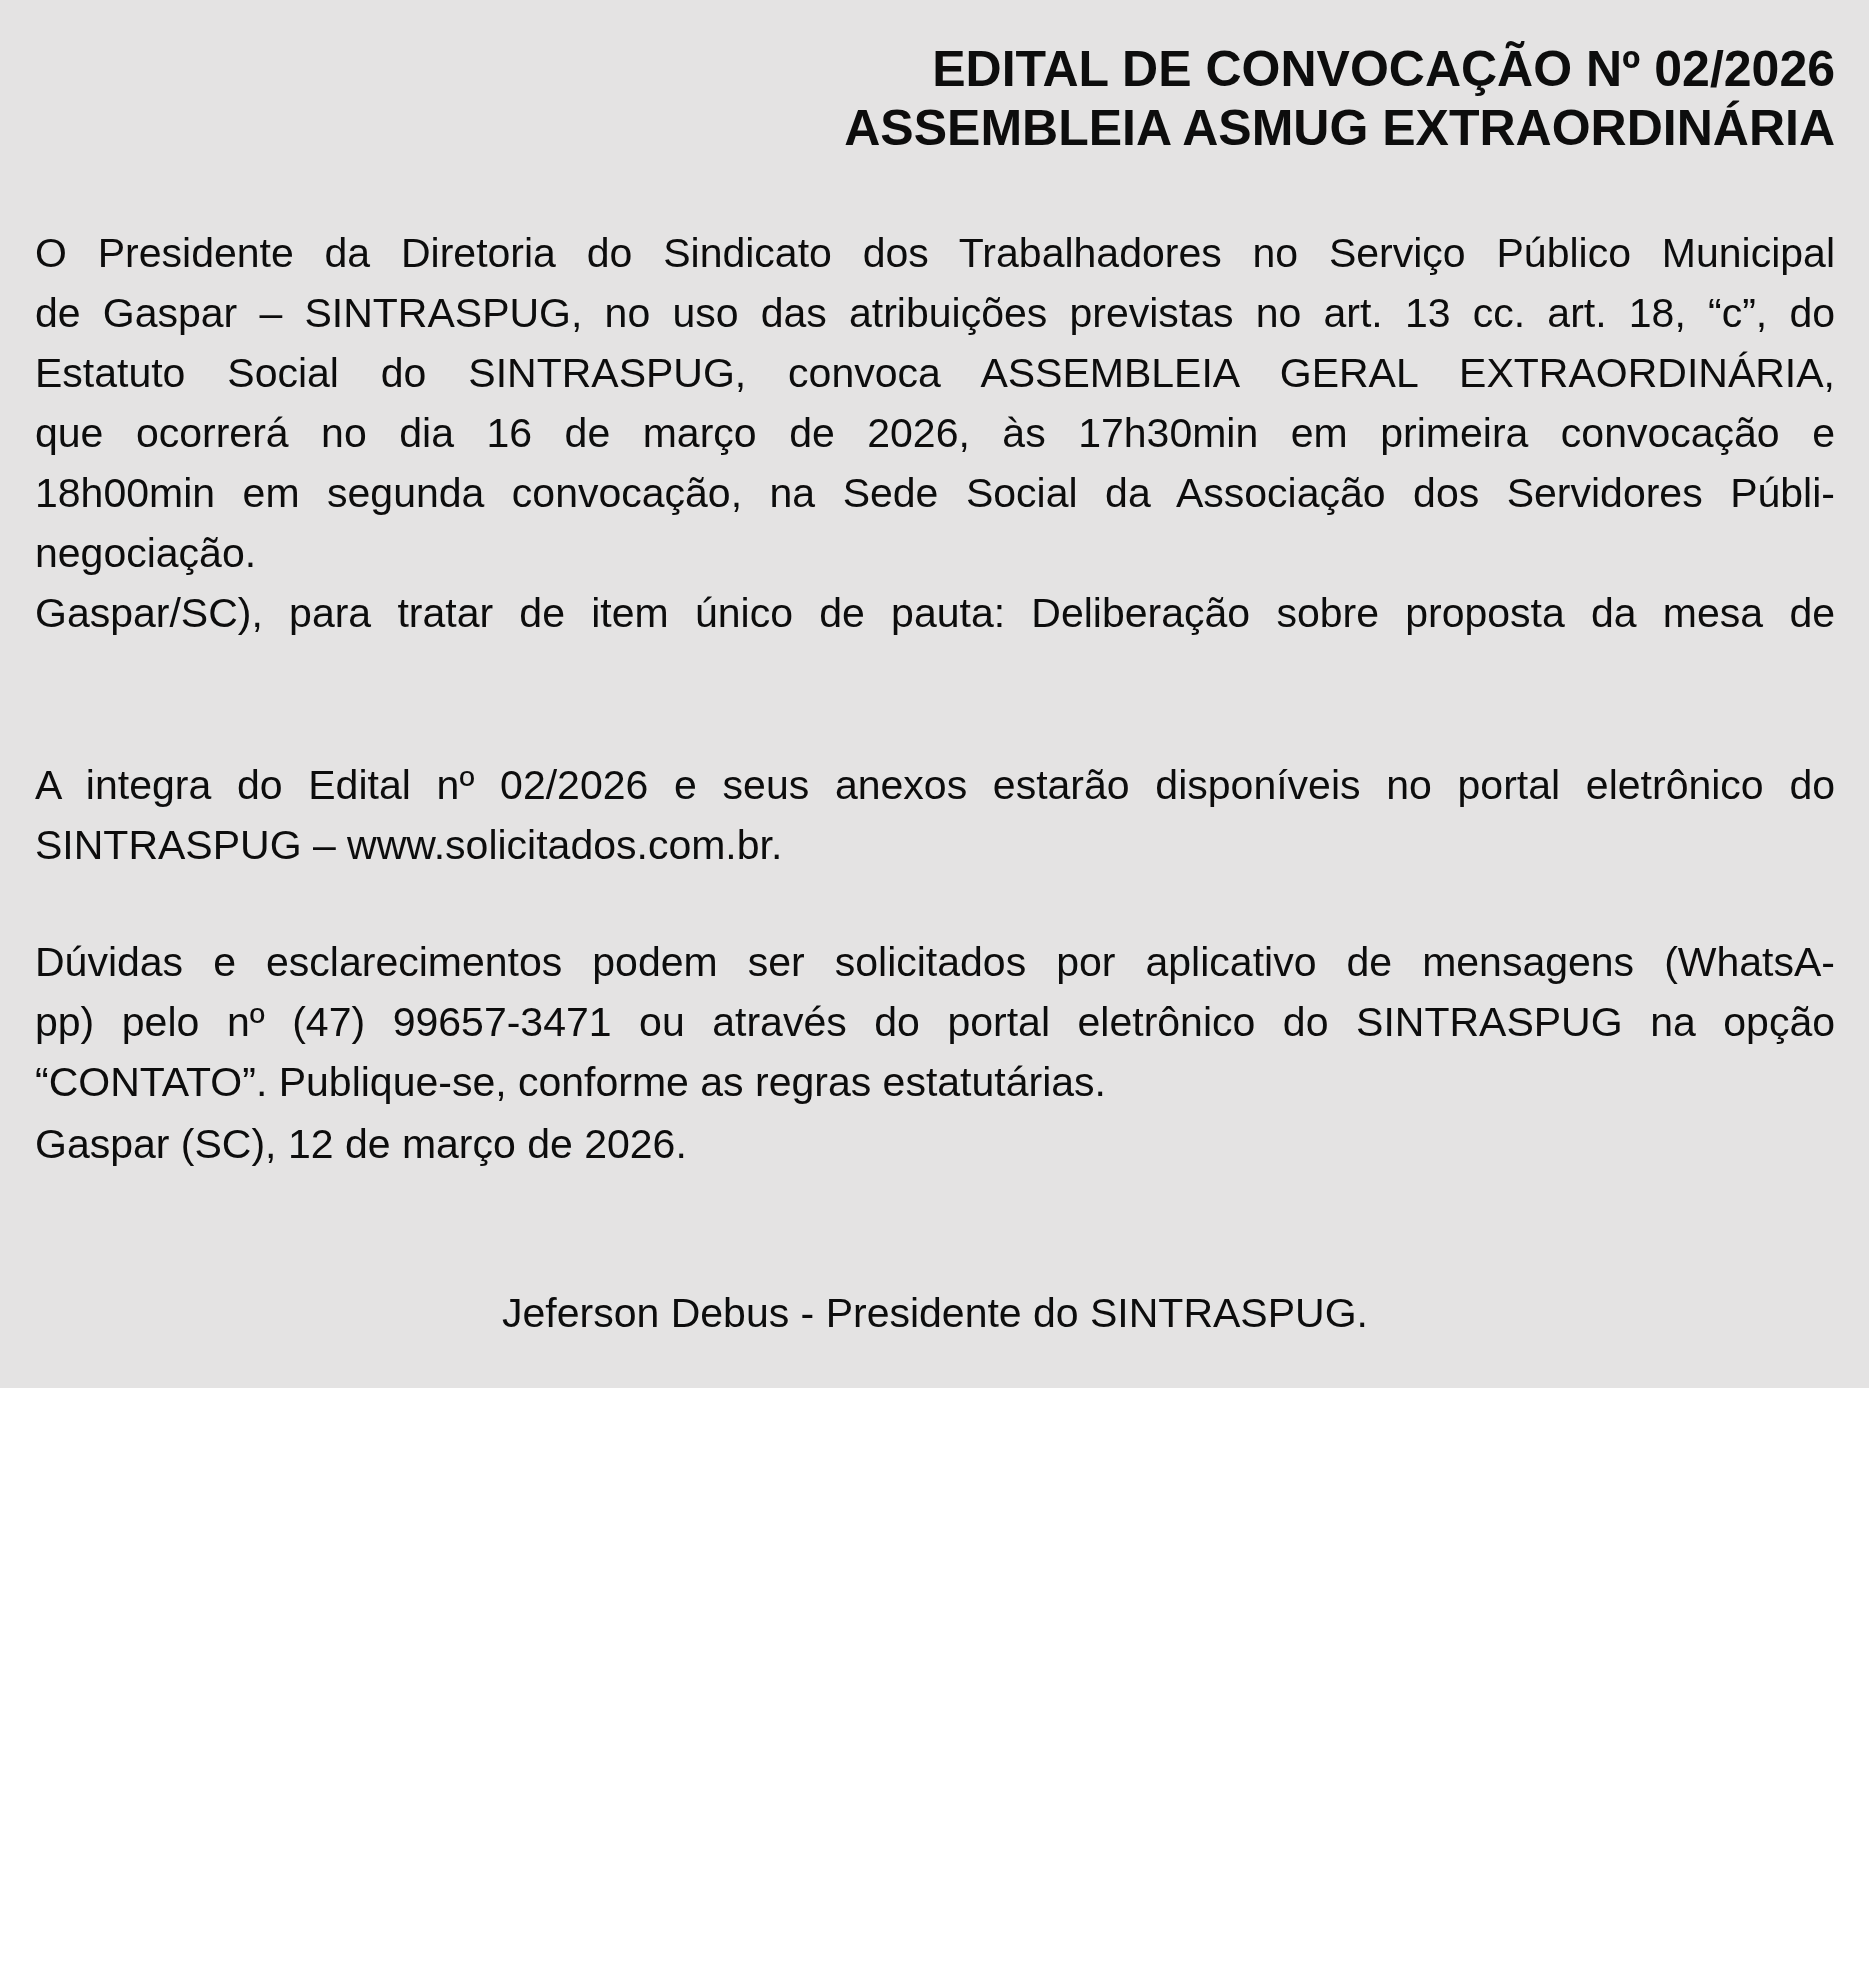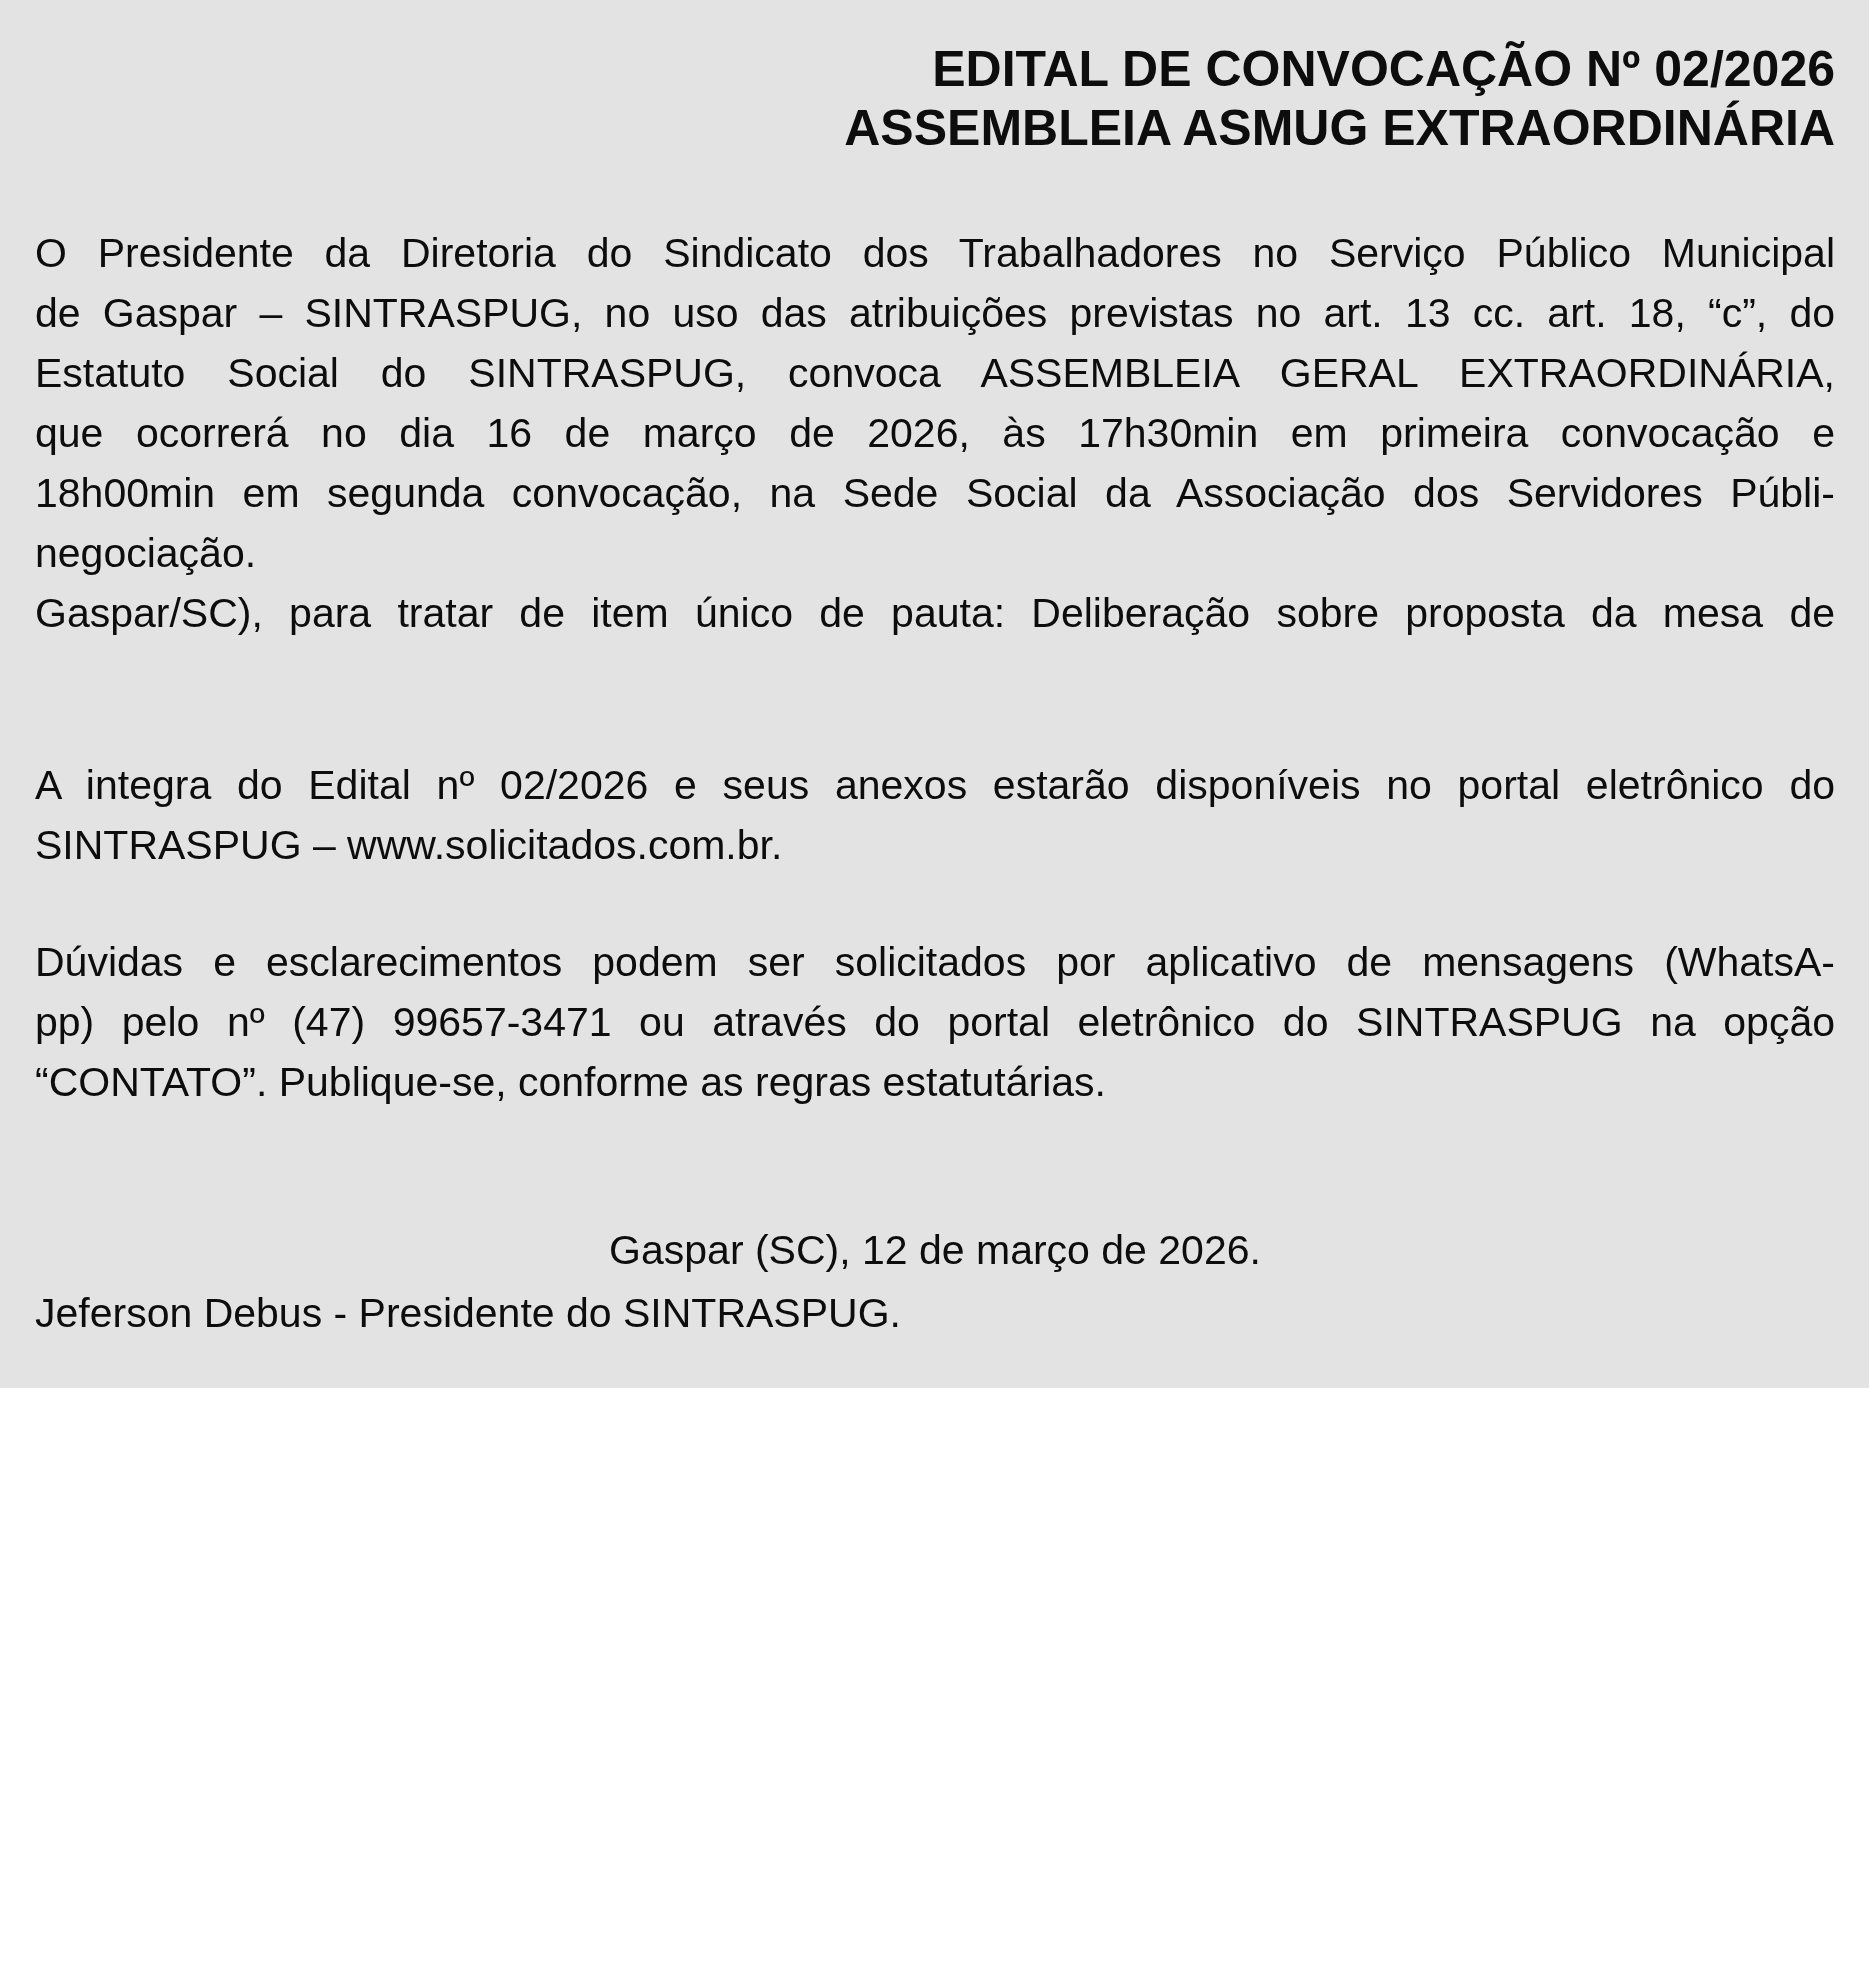--- a/index.html
+++ b/index.html
@@ -15,26 +15,26 @@
     position:absolute;left:0;top:0;width:1870px;height:1388px;
     background:var(--sheet_bg,#e4e3e3);
   }
   .title-block{position:absolute;top:40px;left:35px;width:1800px;text-align:right;}
   .title-line{font-size:50px;font-weight:700;line-height:59px;height:59px;overflow:hidden;}
   .para{position:absolute;left:35px;width:1800px;}
   #para1{top:223px;} #para2{top:755px;} #para3{top:932px;}
   .doc-line{font-size:41px;line-height:60px;height:60px;overflow:hidden;}
   .just{text-align:justify;text-align-last:justify;}
   .dateline{
-    position:absolute;top:1220px;left:35px;width:1800px;
-    text-align:center;font-size:41px;line-height:60px;height:60px;
+    position:absolute;top:1114px;left:35px;width:1800px;
+    text-align:left;font-size:41px;line-height:60px;height:60px;
   }
   .signerline{
     position:absolute;top:1283px;left:35px;width:1800px;
-    text-align:left;font-size:41px;line-height:60px;height:60px;
+    text-align:center;font-size:41px;line-height:60px;height:60px;
   }
   .sig-block{position:absolute;left:0;top:1560px;width:1870px;height:405px;}
 </style>
 </head>
 <body>
 
 <div class="page">
 
   <div class="sheet"></div>
 

